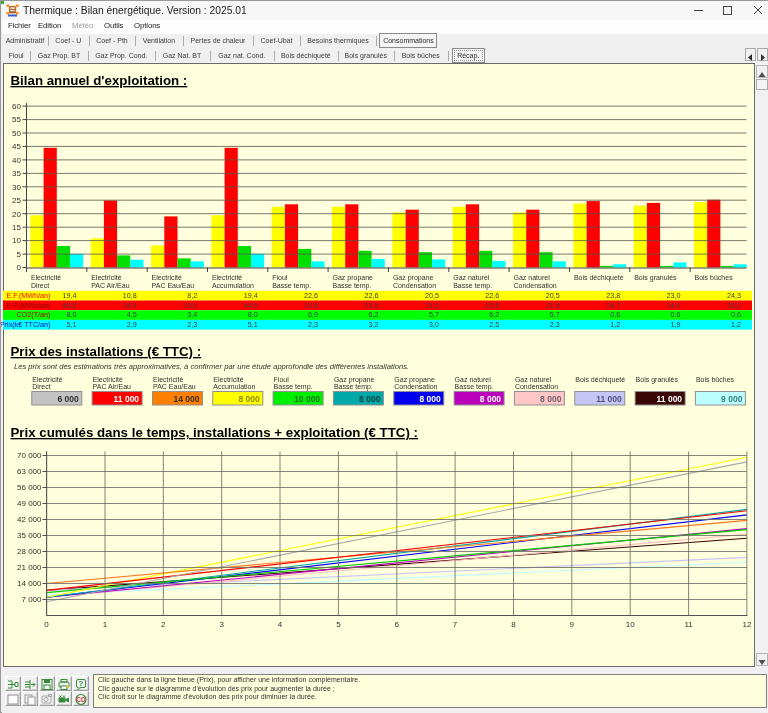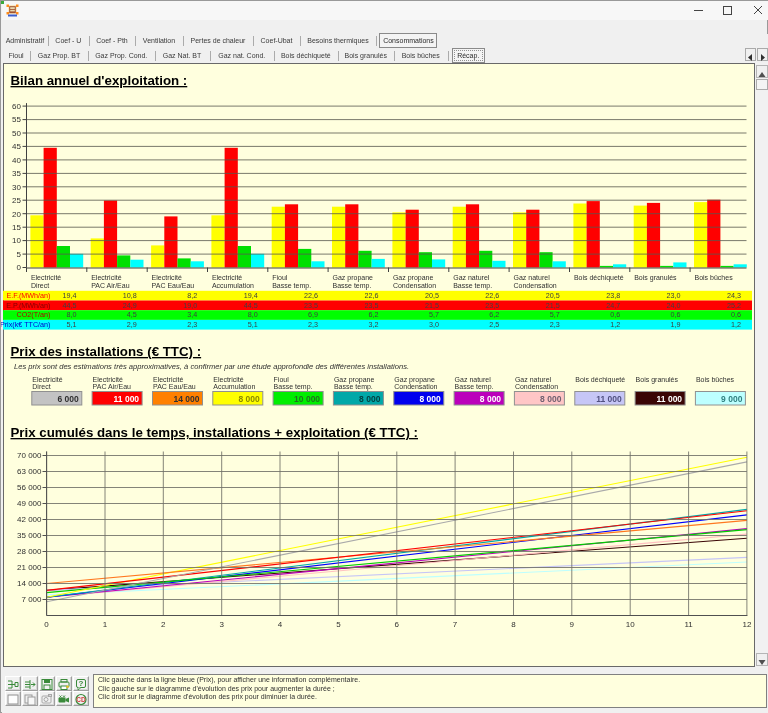--- a/index.html
+++ b/index.html
@@ -35,29 +35,37 @@
   <rect x="2" y="1" width="9" height="9" fill="#fbe7c0"></rect>
   <rect x="3.2" y="2.2" width="6.6" height="7" fill="#a0522d"></rect>
   <rect x="4.2" y="3.2" width="4.6" height="2" fill="#e8d8b0"></rect>
   <rect x="4.2" y="6" width="4.6" height="1.4" fill="#e8d8b0"></rect>
   <rect x="0.5" y="0.5" width="2.5" height="2.5" fill="#ff8c1a"></rect>
   <rect x="10" y="0.5" width="2.5" height="2.5" fill="#ff8c1a"></rect>
   <rect x="0.5" y="8" width="2.5" height="2.5" fill="#ff8c1a"></rect>
   <rect x="10" y="8" width="2.5" height="2.5" fill="#ff8c1a"></rect>
   <rect x="2" y="10.5" width="9" height="2" fill="#3a5fcd"></rect>
  </svg>
+ <div id="titletext">Thermique : Bilan énergétique. Version : 2025.01</div>
  <svg class="capbtn" style="left:681px" width="30" height="19">
         <line x1="11" y1="9.5" x2="20" y2="9.5" stroke="#444" stroke-width="1"></line>
       </svg>
  <svg class="capbtn" style="left:711px" width="30" height="19">
         <rect x="10.5" y="5.5" width="8" height="8" fill="none" stroke="#444" stroke-width="1"></rect>
       </svg>
  <svg class="capbtn" style="left:741px" width="30" height="19">
         <path d="M11 5 L19 13 M19 5 L11 13" stroke="#444" stroke-width="1" fill="none"></path>
       </svg>
+</div>
+<div id="menubar">
+ <div class="mi" style="left:6px">Fichier</div>
+ <div class="mi" style="left:36px">Edition</div>
+ <div class="mi" style="left:70px;color:#9b9b9b">Météo</div>
+ <div class="mi" style="left:102px">Outils</div>
+ <div class="mi" style="left:132px">Options</div>
 </div>
 <div id="tabs1">
 <div class="tab" style="left:0.0px;width:45.8px;">Administratif</div>
 <div class="tabsep" style="left:45.8px;"></div>
 <div class="tab" style="left:45.8px;width:41.2px;">Coef - U</div>
 <div class="tabsep" style="left:87.0px;"></div>
 <div class="tab" style="left:87.0px;width:46.0px;">Coef - Pth</div>
 <div class="tabsep" style="left:133.0px;"></div>
 <div class="tab" style="left:133.0px;width:48.0px;">Ventilation</div>
 <div class="tabsep" style="left:181.0px;"></div>

